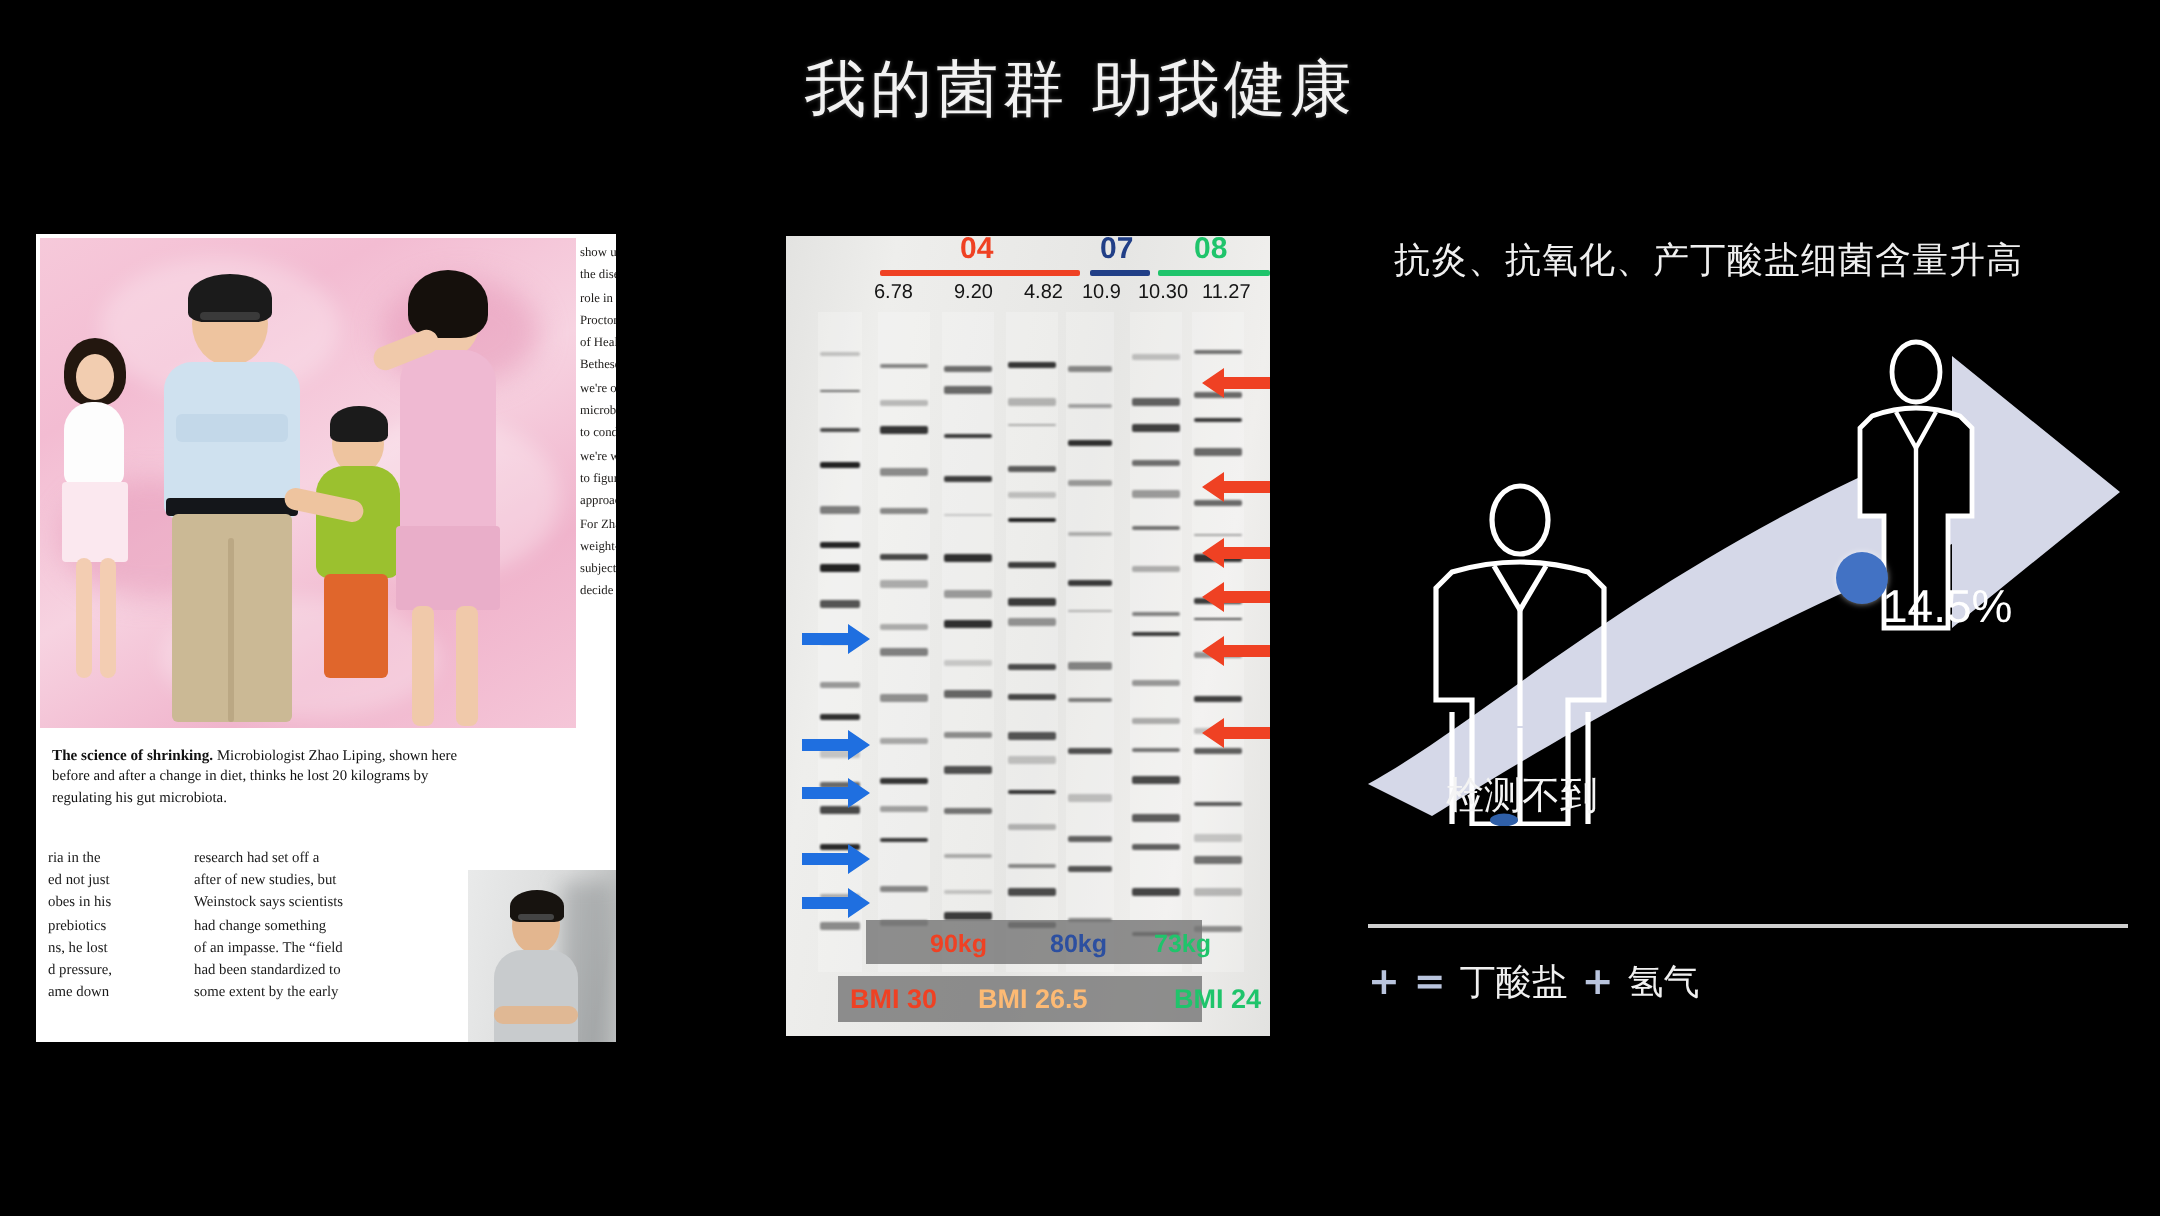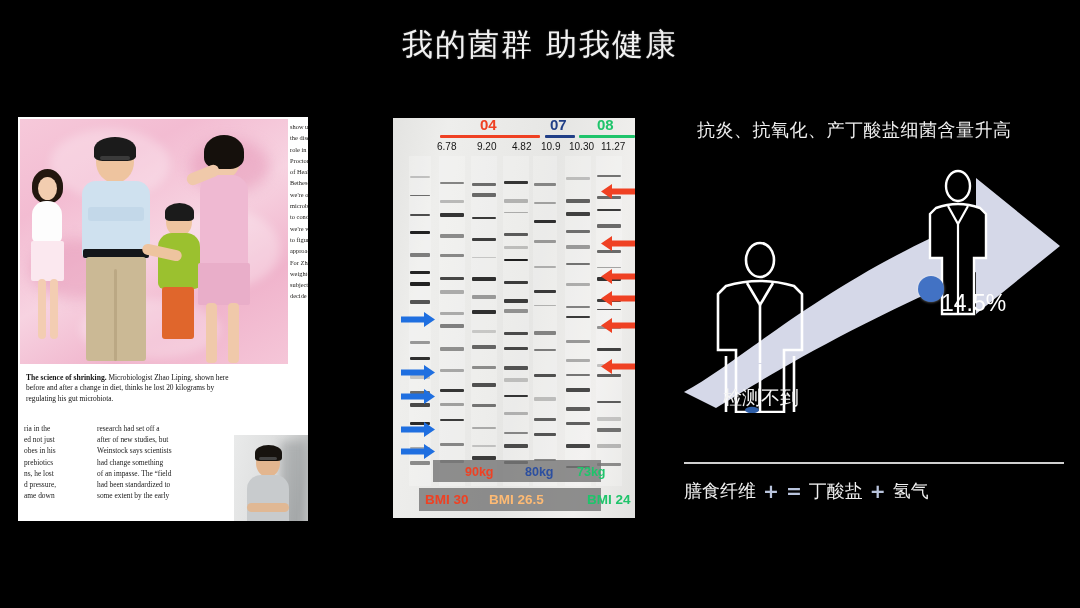--- a/index.html
+++ b/index.html
@@ -412,20 +412,19 @@
       <path d="M46 100 l0 46"></path>
     </g>
   </svg>
 
   <div class="dot"></div>
   <div class="pct">14.5%</div>
   <div class="nd">检测不到</div>
 
   <div class="eq-line"></div>
   <div class="eq">
-    <span>膳食纤维</span>
     <span class="sym">+</span>
     <span class="sym">=</span>
     <span>丁酸盐</span>
     <span class="sym">+</span>
     <span>氢气</span>
   </div>
 </div>
 
 </body></html>

